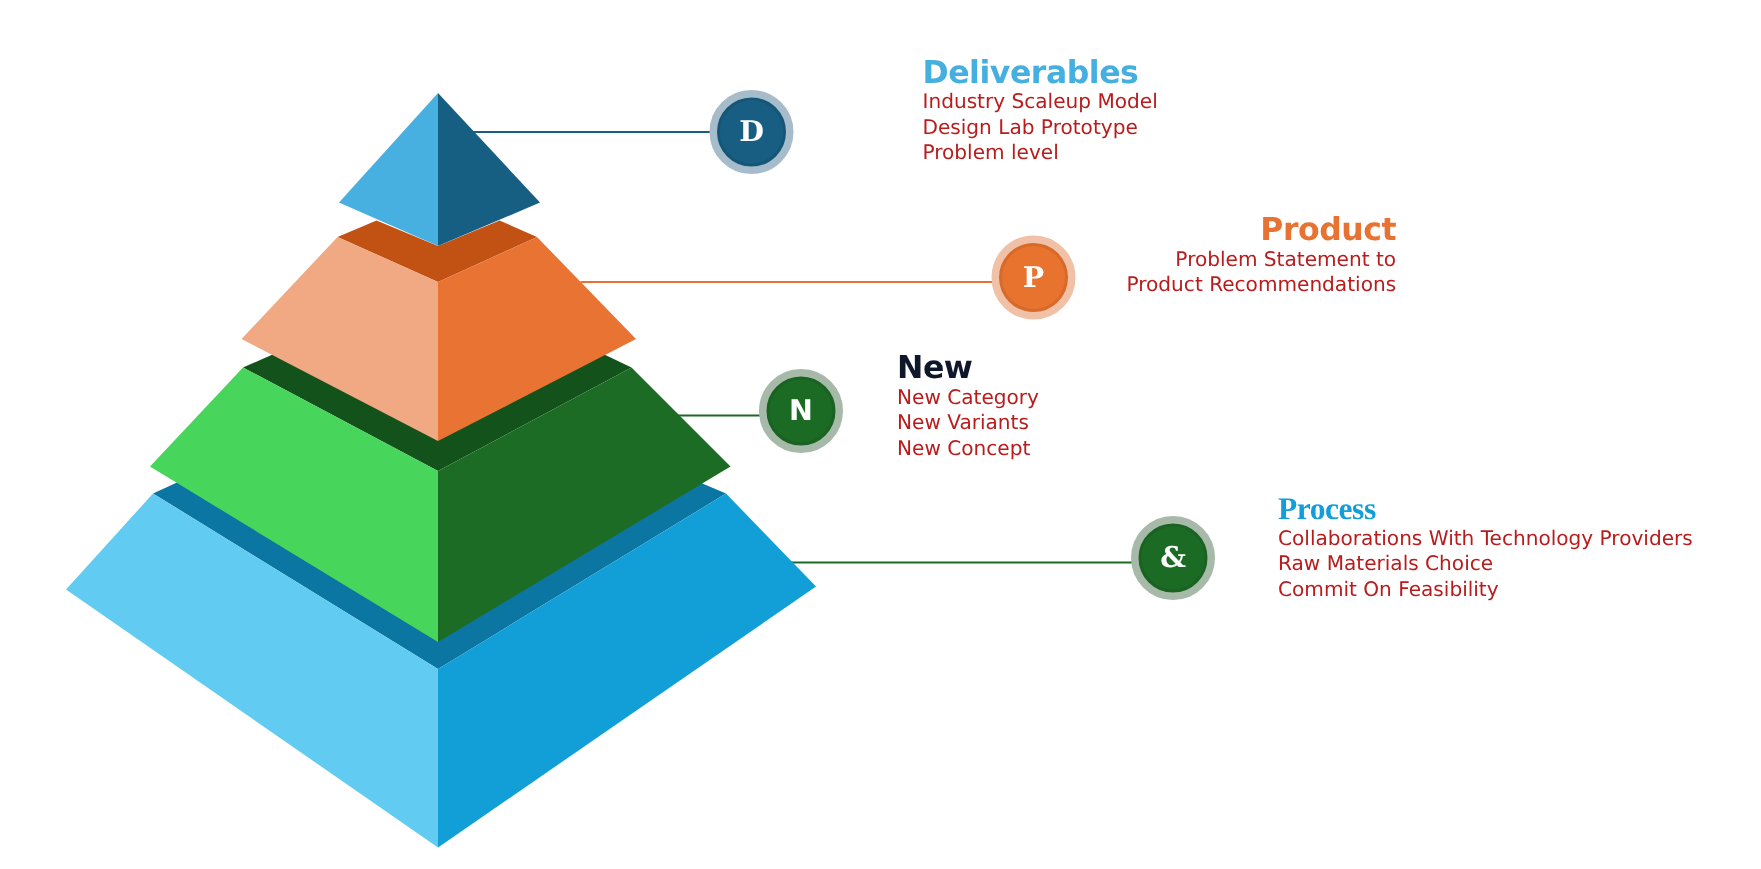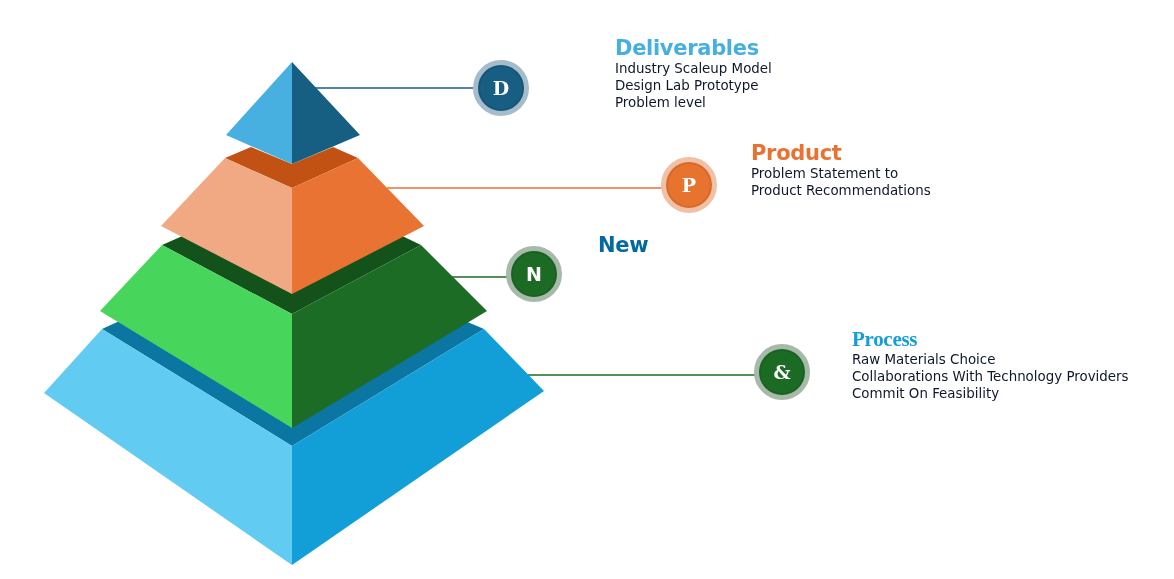--- a/index.html
+++ b/index.html
@@ -3,21 +3,21 @@
 <meta charset="utf-8">
 <style>
   html,body{margin:0;padding:0;background:#ffffff;}
   body{width:1174px;height:579px;position:relative;overflow:hidden;font-family:"DejaVu Sans","Liberation Sans",sans-serif;}
   #pyr{position:absolute;left:0;top:0;width:1174px;height:579px;}
   .badge{position:absolute;width:56px;height:56px;border-radius:50%;display:flex;align-items:center;justify-content:center;
     font-family:"DejaVu Serif","Liberation Serif",serif;font-weight:bold;font-size:19px;color:#ffffff;box-sizing:border-box;}
   .block{position:absolute;}
   .block h2{margin:0;font-family:"DejaVu Sans","Liberation Sans",sans-serif;font-weight:bold;font-size:21px;line-height:24px;letter-spacing:-0.3px;}
   .block ul{list-style:none;margin:0;padding:0;}
-  .block li{font-size:13.4px;line-height:17px;color:#0f172a;white-space:nowrap;}
+  .block li{font-size:13.4px;line-height:17px;color:#b91c1c;white-space:nowrap;}
 </style>
 </head>
 <body>
 
 <svg id="pyr" viewBox="0 0 1174 579" xmlns="http://www.w3.org/2000/svg">
 
   <line id="ln0" x1="314" y1="88" x2="478" y2="88" stroke-width="1.3" stroke="#175e82"></line>
   <line id="ln1" x1="387" y1="188" x2="665" y2="188" stroke-width="1.3" stroke="#e87232"></line>
   <line id="ln2" x1="447" y1="277" x2="510" y2="277" stroke-width="1.3" stroke="#1c6b25"></line>
   <line id="ln3" x1="520" y1="375" x2="758" y2="375" stroke-width="1.3" stroke="#1c6b25"></line>
@@ -53,32 +53,37 @@
 
 <div class="block" style="left:567px;top:36px;margin-left:48px;">
   <h2 id="t0" style="color: rgb(69, 176, 224);">Deliverables</h2>
   <ul>
     <li>Industry Scaleup Model</li>
     <li>Design Lab Prototype</li>
     <li>Problem level</li>
   </ul>
 </div>
 
-<div class="block" style="left:751px;top:141px;">
+<div class="block" style="left:751px;top:141px;text-align:right;">
   <h2 id="t1" style="color: rgb(232, 114, 50);">Product</h2>
   <ul>
     <li>Problem Statement to</li>
     <li>Product Recommendations</li>
   </ul>
 </div>
 
 <div class="block" style="left:598px;top:233px;">
-  <h2 id="t2" style="color: #0369a1;">New</h2>
+  <h2 id="t2" style="color: #0f172a;">New</h2>
+  <ul>
+    <li>New Category</li>
+    <li>New Variants</li>
+    <li>New Concept</li>
+  </ul>
 </div>
 
 <div class="block" style="left:852px;top:327px;">
   <h2 id="t3" style="color: rgb(18, 158, 216); font-family: Liberation Serif, serif;">Process</h2>
   <ul>
+    <li>Collaborations With Technology Providers</li>
     <li>Raw Materials Choice</li>
-    <li>Collaborations With Technology Providers</li>
     <li>Commit On Feasibility</li>
   </ul>
 </div>
 
 </body></html>

